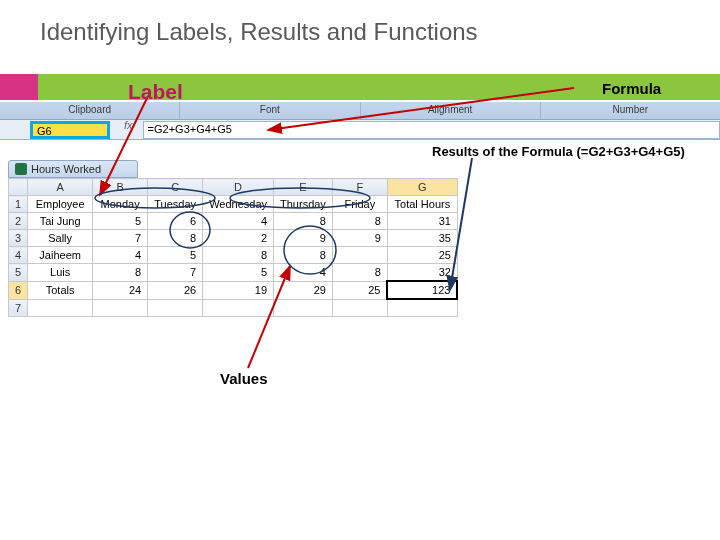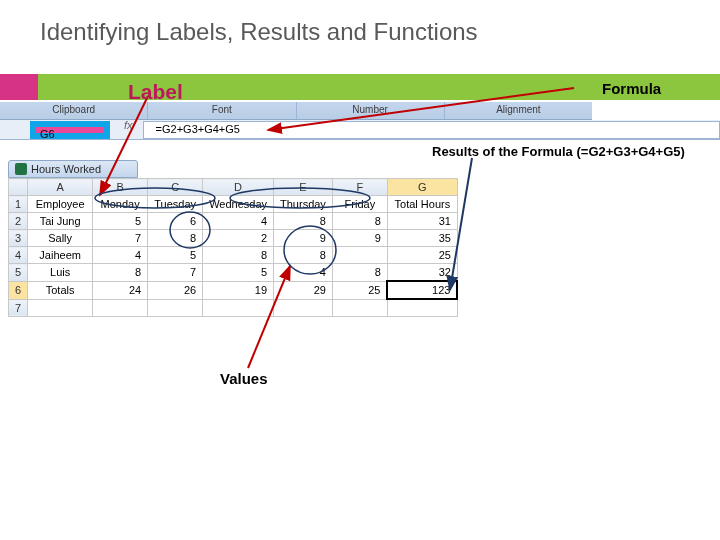--- a/index.html
+++ b/index.html
@@ -69,21 +69,21 @@
     left: 220px;
     font-weight: bold;
     font-size: 15px;
     color: #000;
   }
 
   .ribbon-strip {
     position: absolute;
     top: 102px;
     left: 0;
-    width: 592px;
+    width: 720px;
     height: 18px;
     background: linear-gradient(#c4d6ed, #b8cde6);
     border-bottom: 1px solid #8fa8c8;
     display: flex;
     font-size: 10px;
     color: #3b3b3b;
   }
   .ribbon-group {
     flex: 1;
     text-align: center;
@@ -101,37 +101,37 @@
     background: #e8eef7;
     border-bottom: 1px solid #9db5d4;
     display: flex;
     align-items: center;
     font-size: 11px;
   }
   .name-box {
     width: 80px;
     height: 18px;
     margin-left: 30px;
-    background: #ec4899;
-    border: 6px solid #0ea5e9;
+    background: #fde047;
+    border: 3px solid #0ea5e9;
     padding: 1px 4px;
     font-size: 11px;
   }
   .fx-label {
     margin: 0 10px 10px 14px;
     font-style: italic;
     color: #666;
     font-size: 11px;
   }
   .formula-input {
     flex: 1;
     background: #fff;
     border: 1px solid #9db5d4;
     height: 18px;
-    padding: 1px 12px;
+    padding: 1px 4px;
     font-size: 11px;
   }
 
   .sheet-area {
     position: absolute;
     top: 160px;
     left: 8px;
     width: 470px;
   }
   .workbook-tab {
@@ -205,22 +205,22 @@
 <div class="green-bar"></div>
 
 <div class="label-anno">Label</div>
 <div class="formula-anno">Formula</div>
 <div class="results-anno">Results of the Formula (=G2+G3+G4+G5)</div>
 <div class="values-anno">Values</div>
 
 <div class="ribbon-strip">
   <div class="ribbon-group">Clipboard</div>
   <div class="ribbon-group">Font</div>
+  <div class="ribbon-group">Alignment</div>
   <div class="ribbon-group">Number</div>
-  <div class="ribbon-group">Alignment</div>
 </div>
 
 <div class="formula-bar">
   <div class="name-box">G6</div>
   <span class="fx-label">fx</span>
   <div class="formula-input">=G2+G3+G4+G5</div>
 </div>
 
 <div class="sheet-area">
   <div class="workbook-tab">

